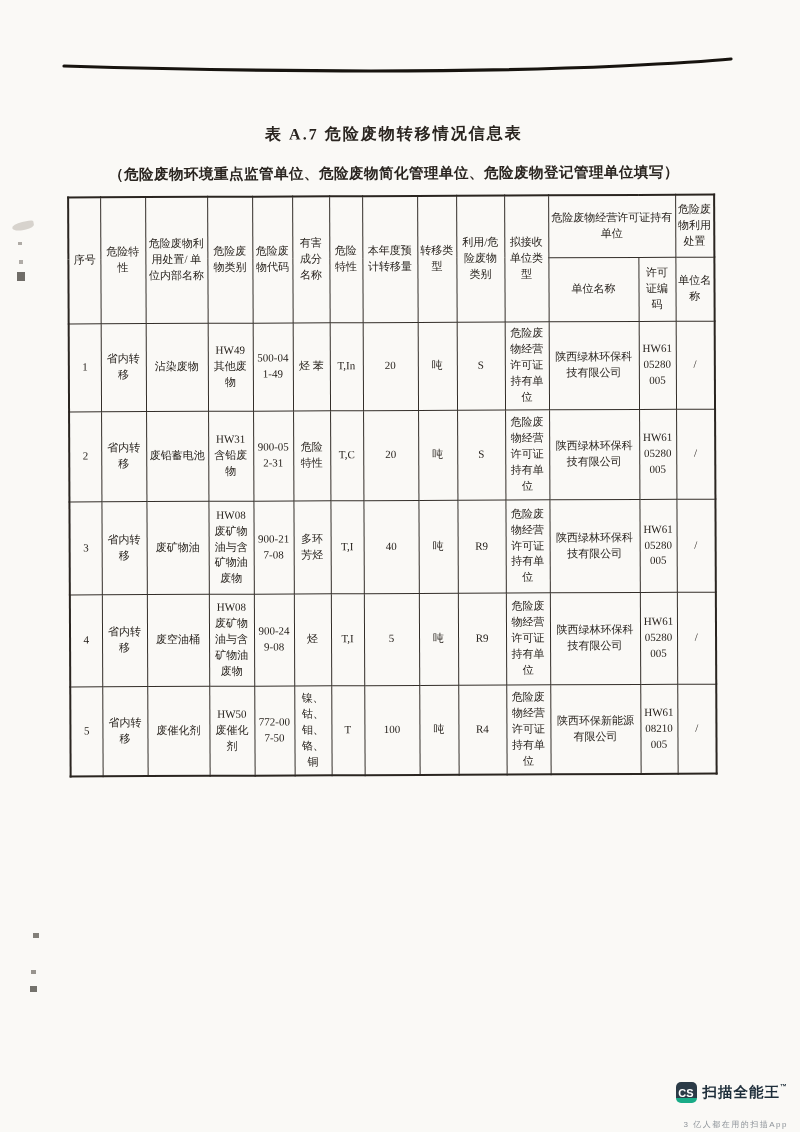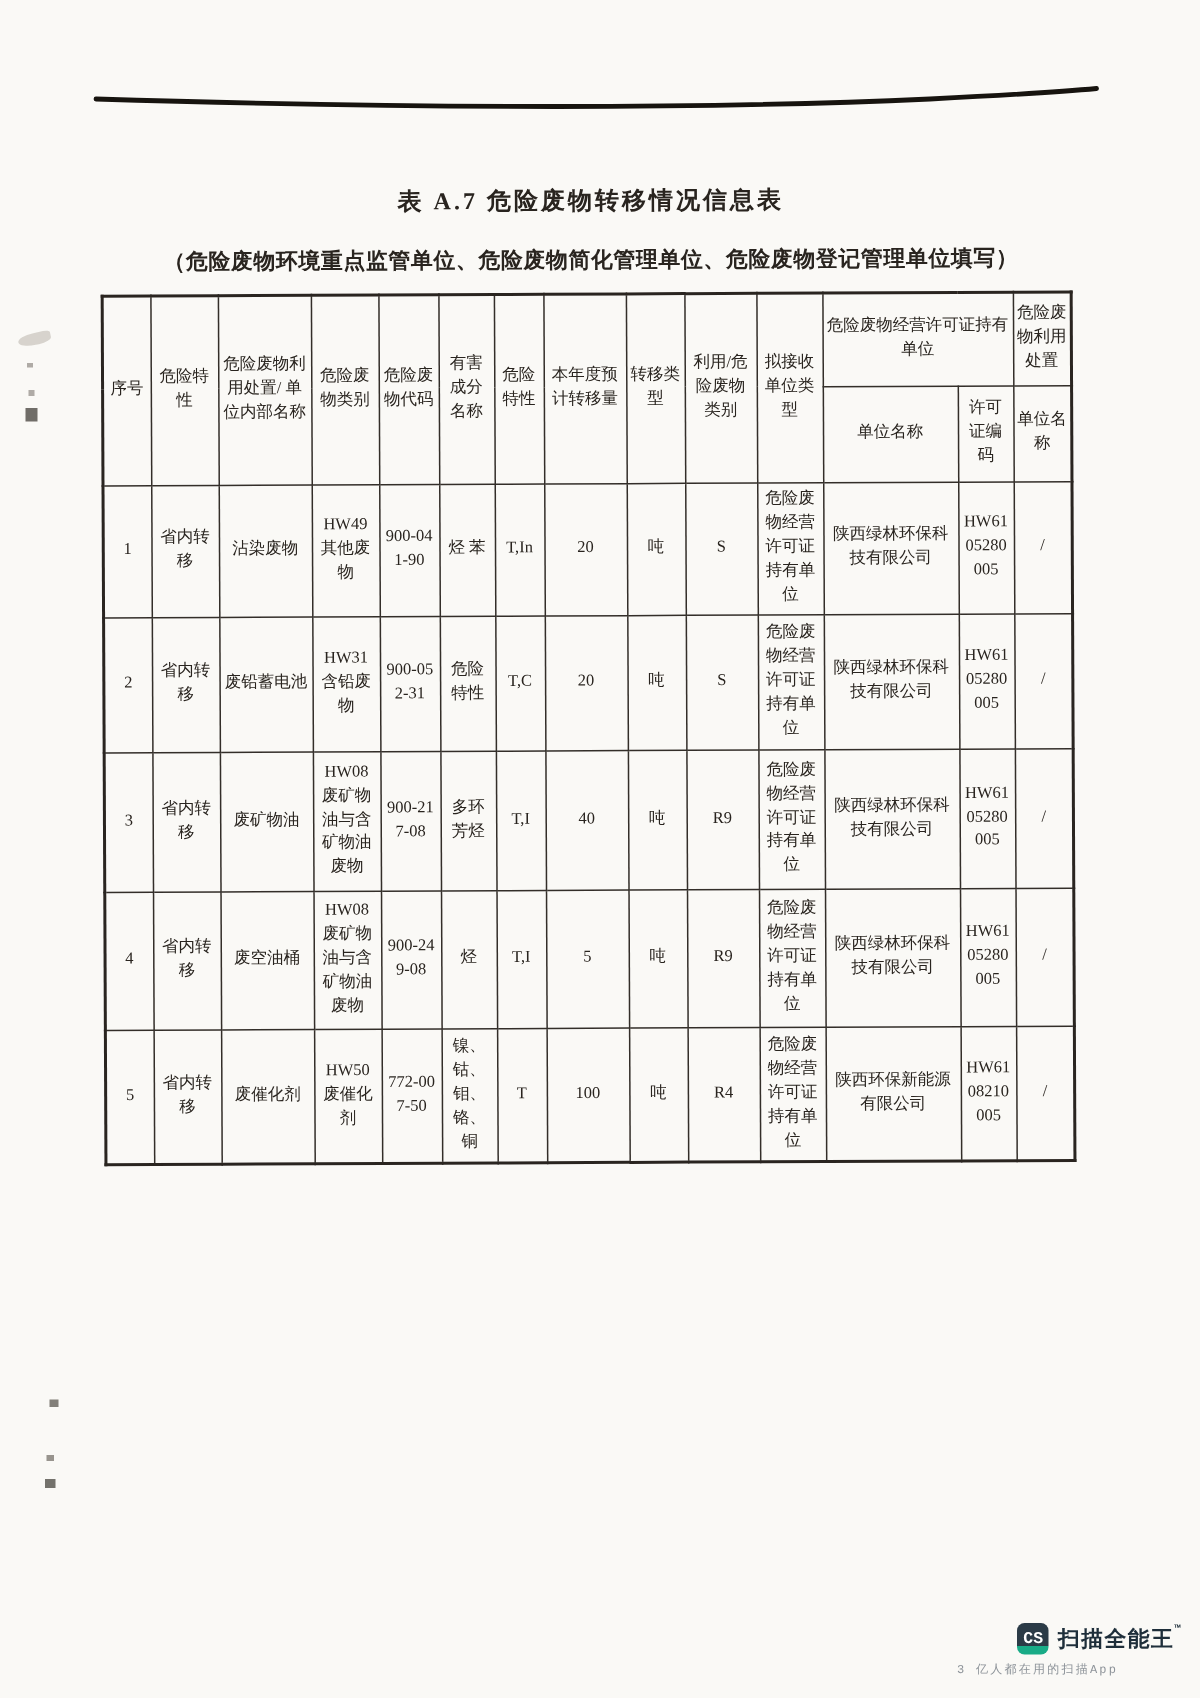--- a/index.html
+++ b/index.html
@@ -54,32 +54,32 @@
   .smudge1 { top:222px; left:12px; width:22px; height:8px; background:#b9b4ac; opacity:.55; border-radius:50% 20% 40% 50%; transform:rotate(-12deg); }
   .dot { background:#8e8a84; opacity:.7; }
   .d1 { top:242px; left:18px; width:4px; height:3px; }
   .d2 { top:260px; left:19px; width:4px; height:4px; }
   .sq1 { top:272px; left:17px; width:8px; height:9px; background:#4e4a45; opacity:.8; }
   .d3 { top:933px; left:33px; width:6px; height:5px; background:#5a564f; opacity:.75; }
   .d4 { top:970px; left:31px; width:5px; height:4px; background:#6e6a63; opacity:.7; }
   .sq2 { top:986px; left:30px; width:7px; height:6px; background:#53504a; opacity:.8; }
 
   
-  .watermark { position:absolute; top:1082px; right:12px; width:150px; text-align:left; font-family:Liberation Mono, monospace; }
+  .watermark { position:absolute; top:1082px; right:12px; width:150px; text-align:right; font-family:Liberation Sans, sans-serif; }
   .wm-top { display:flex; align-items:center; justify-content:flex-end; gap:6px; }
   .cs-badge {
     width:21px; height:21px; border-radius:5px;
     background:linear-gradient(to bottom,#2b3b47 0%,#2b3b47 74%,#19ab87 74%,#19ab87 100%);
     color:#ffffff; font-size:11px; font-weight:bold;
     display:flex; align-items:center; justify-content:center;
     letter-spacing:0;
   }
   .wm-brand { font-size:14.5px; font-weight:bold; color:#1e2e3a; letter-spacing:1px; }
   .wm-tm { font-size:7px; color:#1e2e3a; vertical-align:top; }
-  .wm-tagline { margin-top:4px; font-size:8px; color:#8d9399; letter-spacing:1.5px; }
+  .wm-tagline { margin-top:16px; font-size:8px; color:#8d9399; letter-spacing:1.5px; }
 </style>
 </head>
 <body>
 
 <div class="page">
 
   <svg class="scan-line" width="800" height="90" viewBox="0 0 800 90">
     <path d="M 64 66 Q 400 76 620 66 Q 700 62 731 59" fill="none" stroke="#17140f" stroke-width="3.2" stroke-linecap="round"></path>
   </svg>
 
@@ -133,21 +133,21 @@
         <th>单位名称</th>
         <th>许可证编码</th>
         <th>单位名称</th>
       </tr>
 
       <tr class="r0">
         <td>1</td>
         <td>省内转移</td>
         <td>沾染废物</td>
         <td>HW49其他废物</td>
-        <td class="code-cell">900-041-90</td>
+        <td class="code-cell">500-041-49</td>
         <td>烃 苯</td>
         <td>T,In</td>
         <td>20</td>
         <td>吨</td>
         <td>S</td>
         <td>危险废物经营许可证持有单位</td>
         <td>陕西绿林环保科技有限公司</td>
         <td class="code-cell">HW6105280005</td>
         <td>/</td>
       </tr>

